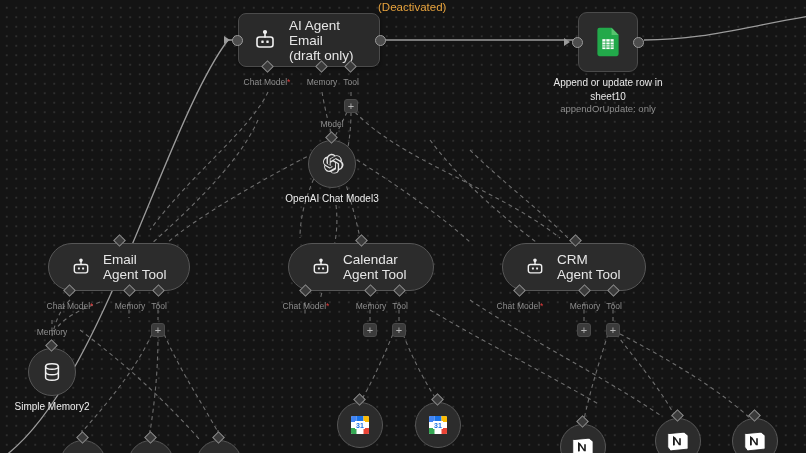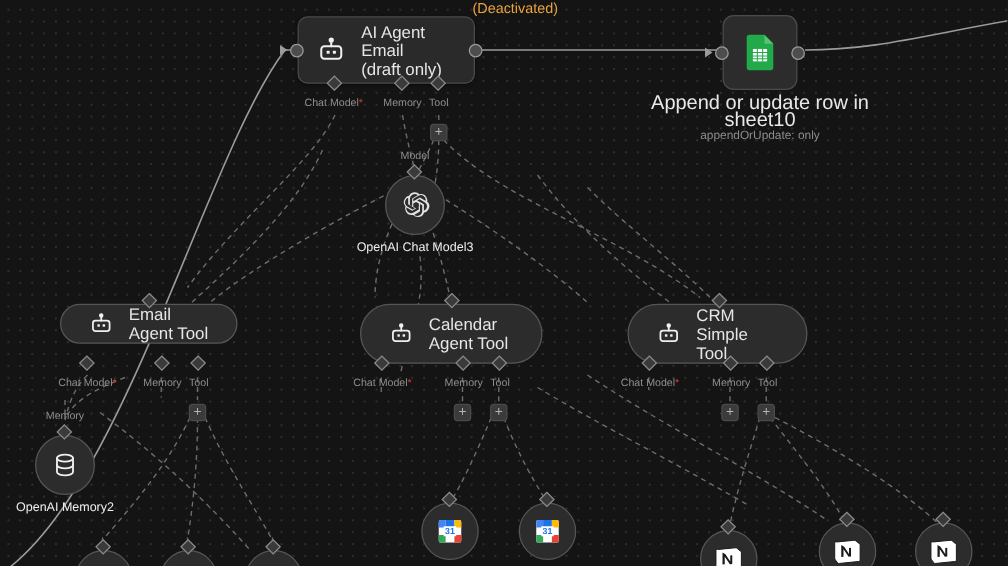--- a/index.html
+++ b/index.html
@@ -62,21 +62,21 @@
     line-height: 15px;
     font-weight: 400;
     white-space: pre-line;
     margin-left: 12px;
   }
   .node-caption {
     position: absolute;
     left: 50%; transform: translateX(-50%);
     text-align: center;
     color: #e8e8e8;
-    font-size: 16px;
+    font-size: 10px;
     line-height: 13.5px;
     white-space: pre-line;
     width: 210px;
   }
   .node-subcaption {
     position: absolute;
     left: 50%; transform: translateX(-50%);
     text-align: center;
     color: #8d8d8d;
     font-size: 9.5px;
@@ -282,21 +282,21 @@
           <path d="M21.6 10.1a5.1 5.1 0 0 0-.44-4.2 5.2 5.2 0 0 0-5.6-2.5A5.2 5.2 0 0 0 7.2 4.6a5.1 5.1 0 0 0-3.4 2.5 5.2 5.2 0 0 0 .63 6.1 5.1 5.1 0 0 0 .44 4.2 5.2 5.2 0 0 0 5.6 2.5 5.1 5.1 0 0 0 3.9 1.7 5.2 5.2 0 0 0 4.95-3.6 5.1 5.1 0 0 0 3.4-2.5 5.2 5.2 0 0 0-.63-6.1zm-7.7 10.7a3.86 3.86 0 0 1-2.47-.9l.12-.07 4.1-2.37a.67.67 0 0 0 .34-.58V11.1l1.73 1a.06.06 0 0 1 .03.05v4.8a3.87 3.87 0 0 1-3.85 3.85zM5.6 16.6a3.85 3.85 0 0 1-.46-2.59l.12.07 4.1 2.37a.67.67 0 0 0 .67 0l5-2.89v2a.06.06 0 0 1-.02.05l-4.15 2.4a3.87 3.87 0 0 1-5.26-1.41zM4.52 7.9a3.85 3.85 0 0 1 2.01-1.69v4.88a.66.66 0 0 0 .33.58l5 2.88-1.74 1a.06.06 0 0 1-.06 0L5.87 13.1A3.87 3.87 0 0 1 4.52 7.9zm14.26 3.32l-5-2.9 1.73-1a.06.06 0 0 1 .06 0l4.16 2.4a3.86 3.86 0 0 1-.6 6.96v-4.88a.67.67 0 0 0-.35-.58zm1.72-2.6l-.12-.07-4.1-2.39a.67.67 0 0 0-.67 0l-5 2.89v-2a.06.06 0 0 1 .02-.06l4.16-2.4a3.86 3.86 0 0 1 5.72 4zM9.7 12.9l-1.73-1a.06.06 0 0 1-.03-.05V7.06a3.86 3.86 0 0 1 6.33-2.96l-.12.07-4.1 2.37a.67.67 0 0 0-.34.58zm.94-2.03l2.23-1.29 2.24 1.29v2.57l-2.23 1.29-2.24-1.29z"></path>
         </svg>
       </span>
     </div>
     <div class="port-diamond" style="left:19px; top:-7px;"></div>
     <div class="port-label" style="left:24px; top:-21px;">Model</div>
     <div class="node-caption-small" style="top:52px;">OpenAI Chat Model3</div>
   </div>
 
   <div class="node" style="left:48px; top:243px; width:142px; height:48px;">
-    <div class="node-pill" style="width:142px;height:32px;">
+    <div class="node-pill" style="width:142px;height:48px;">
       <span>
         <svg class="icon-svg" width="20" height="20" viewBox="0 0 24 24" fill="none" stroke="#f0f0f0" stroke-width="1.7" stroke-linecap="round" stroke-linejoin="round">
           <rect x="4" y="9" width="16" height="10" rx="2.5"></rect>
           <path d="M12 9V5"></path>
             <circle cx="12" cy="4" r="1.3" fill="#f0f0f0"></circle>
           <rect x="8.3" y="12.5" width="2.4" height="2.4" rx="0.4" fill="#f0f0f0" stroke="none"></rect>
           <rect x="13.3" y="12.5" width="2.4" height="2.4" rx="0.4" fill="#f0f0f0" stroke="none"></rect>
         </svg>
       </span>
       <span class="node-title">Email Agent Tool</span>
@@ -345,21 +345,21 @@
     <div class="node-pill" style="width:144px;height:48px;">
       <span>
         <svg class="icon-svg" width="20" height="20" viewBox="0 0 24 24" fill="none" stroke="#f0f0f0" stroke-width="1.7" stroke-linecap="round" stroke-linejoin="round">
           <rect x="4" y="9" width="16" height="10" rx="2.5"></rect>
           <path d="M12 9V5"></path>
             <circle cx="12" cy="4" r="1.3" fill="#f0f0f0"></circle>
           <rect x="8.3" y="12.5" width="2.4" height="2.4" rx="0.4" fill="#f0f0f0" stroke="none"></rect>
           <rect x="13.3" y="12.5" width="2.4" height="2.4" rx="0.4" fill="#f0f0f0" stroke="none"></rect>
         </svg>
       </span>
-      <span class="node-title">CRM Simple Tool</span>
+      <span class="node-title">CRM Agent Tool</span>
     </div>
     <div class="port-diamond" style="left:69px; top:-7px;"></div>
     <div class="port-diamond" style="left:13px; top:43px;"></div>
     <div class="port-diamond" style="left:78px; top:43px;"></div>
     <div class="port-diamond" style="left:107px; top:43px;"></div>
     <div class="port-label" style="left:18px; top:58px;"><span>Chat Model</span><span class="req">*</span></div>
     <div class="port-label" style="left:83px; top:58px;">Memory</div>
     <div class="port-label" style="left:112px; top:58px;">Tool</div>
     <div class="plus-btn" style="left:75px; top:80px;">
         <span>+</span>
@@ -374,21 +374,21 @@
       <span>
         <svg class="icon-svg" width="22" height="22" viewBox="0 0 24 24" fill="none" stroke="#f0f0f0" stroke-width="1.6" stroke-linecap="round" stroke-linejoin="round">
           <ellipse cx="12" cy="6" rx="7" ry="3"></ellipse>
           <path d="M5 6v12c0 1.66 3.13 3 7 3s7-1.34 7-3V6"></path>
           <path d="M5 12c0 1.66 3.13 3 7 3s7-1.34 7-3"></path>
         </svg>
       </span>
     </div>
     <div class="port-diamond" style="left:19px; top:-7px;"></div>
     <div class="port-label" style="left:24px; top:-21px;">Memory</div>
-    <div class="node-caption-small" style="top:52px;">OpenAI Memory2</div>
+    <div class="node-caption-small" style="top:52px;">Simple Memory2</div>
   </div>
 
   <div class="node" style="left:337px; top:402px; width:46px; height:46px;">
     <div class="node-circle" style="width:46px;height:46px;">
       <span>
         <svg class="icon-svg" width="24" height="24" viewBox="0 0 48 48">
           <rect x="6" y="6" width="36" height="36" rx="3" fill="#fff"></rect>
           <path d="M6 9a3 3 0 0 1 3-3h8v12H6z" fill="#4285f4"></path>
           <path d="M17 6h14v12H17z" fill="#1a73e8"></path>
           <path d="M31 6h8a3 3 0 0 1 3 3v9h-11z" fill="#fbbc04"></path>

